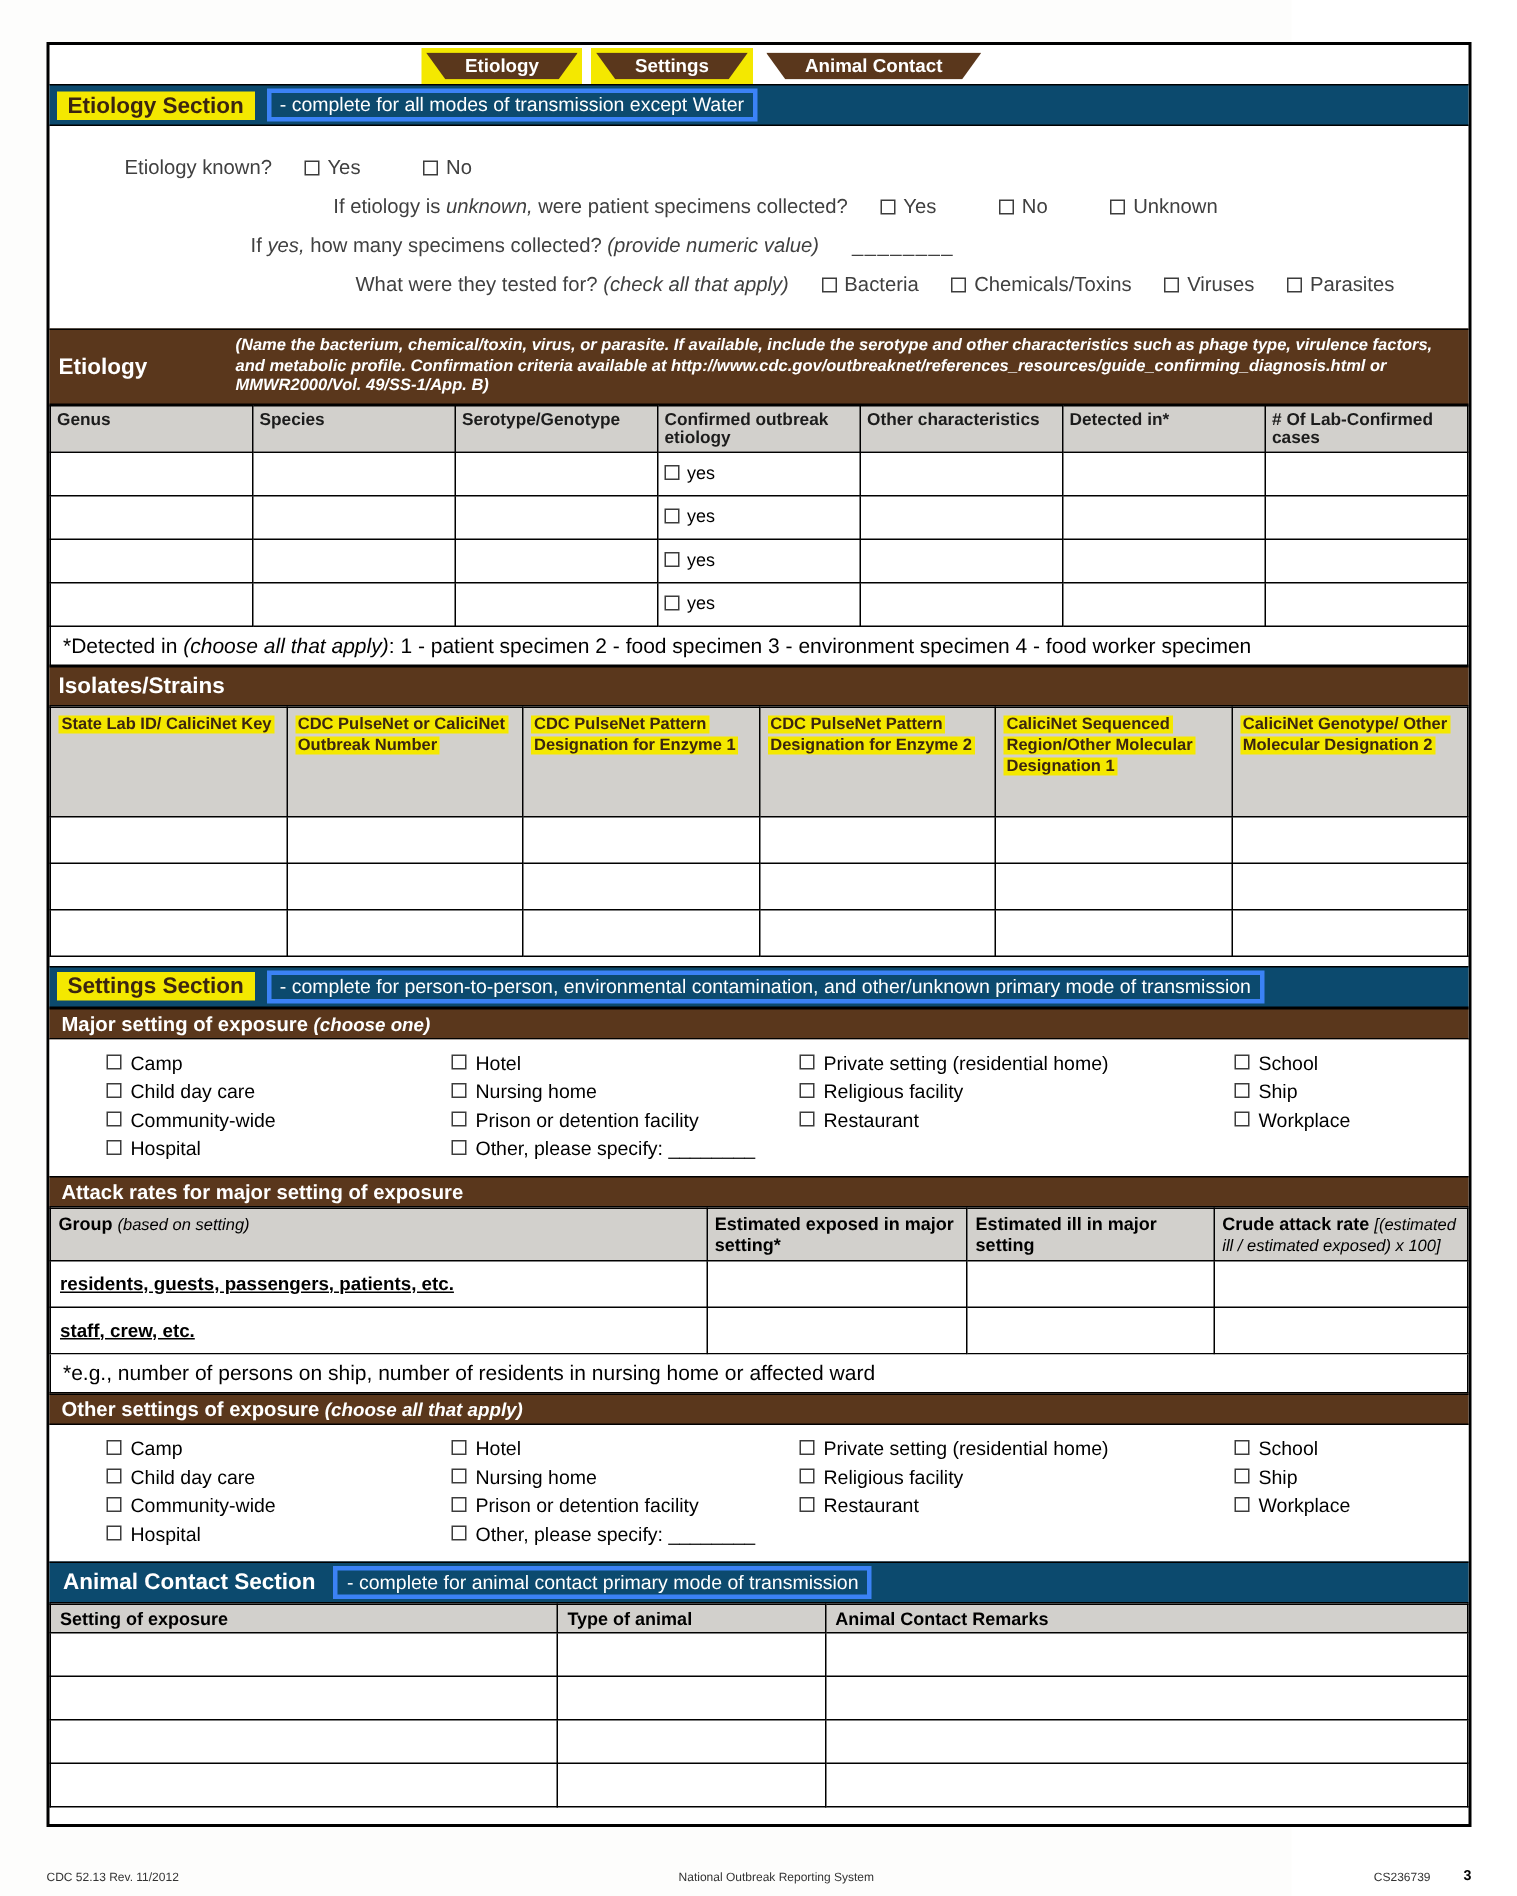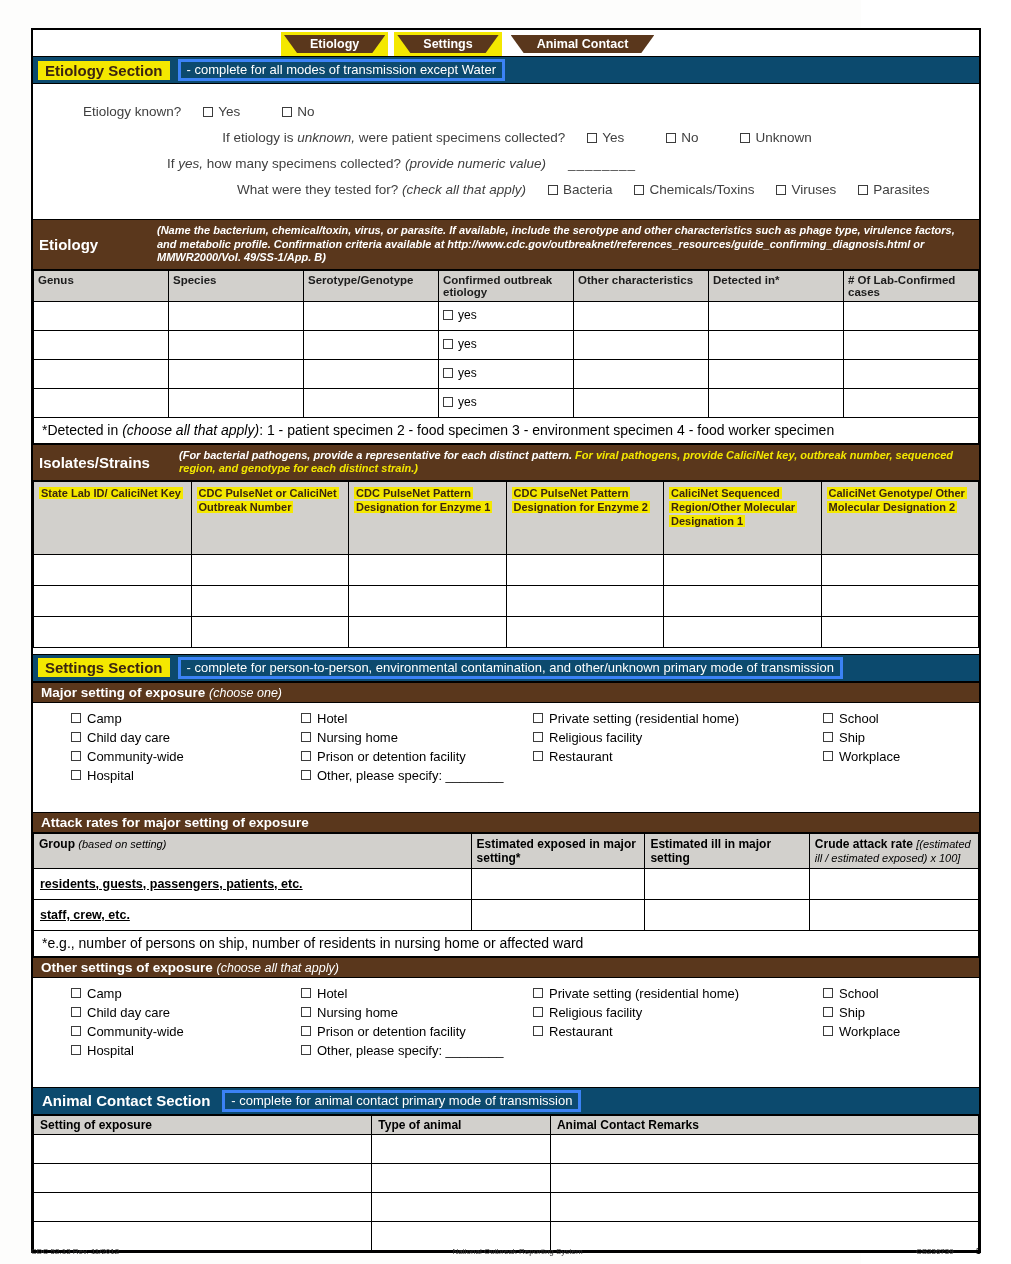--- a/index.html
+++ b/index.html
@@ -59,22 +59,22 @@
   .gray-head th { background: #d2d0cc; color: #1c1c1c; font-size: 11.5px; padding: 3px 4px; font-weight: bold; }
   .etio-body td { height: 29px; font-size: 12px; padding: 0 4px; background: #fff; }
   .footnote-row { border-left: 1px solid #000; border-right: 1px solid #000; border-bottom: 1px solid #000; font-size: 14px; padding: 4px 6px 5px 8px; background: #fff; }
 
   .iso-head th { background: #d2d0cc; padding: 4px 5px 26px 5px; font-size: 11px; line-height: 14px; }
   .hl-text { background: #f4e800; color: #3b2510; font-weight: bold; padding: 0 2px; box-decoration-break: clone; -webkit-box-decoration-break: clone; }
   .iso-body td { height: 31px; background: #fff; }
 
   
   .sub-bar { background: #5a371c; color: #fff; font-weight: bold; font-size: 13.5px; padding: 2px 8px; border-top: 1px solid #000; border-bottom: 1px solid #000; }
-  .sub-bar .it { font-weight: normal; font-size: 12.5px; }
-  .opt-grid { display: flex; padding: 8px 0 29px 38px; font-size: 13px; background: #fff; text-align: center; }
+  .sub-bar .it { font-weight: bold; font-size: 12.5px; }
+  .opt-grid { display: flex; padding: 8px 0 11px 38px; font-size: 13px; background: #fff; text-align: center; }
   .opt-col { display: flex; flex-direction: column; gap: 4px; }
   .opt-c1 { width: 230px; } .opt-c2 { width: 232px; } .opt-c3 { width: 290px; } .opt-c4 { flex: 1; }
   .opt { display: inline-flex; align-items: center; gap: 6px; }
 
   .attack-head th { background: #d2d0cc; font-size: 12px; padding: 3px 5px; }
   .attack-head .it { font-weight: normal; font-size: 11px; }
   .attack-body td { height: 31px; font-size: 12.5px; font-weight: bold; padding: 0 6px; background: #fff; text-decoration: underline; }
   col.c-group { width: 46.3%; } col.c-exposed { width: 18.4%; } col.c-ill { width: 17.4%; } col.c-rate { width: 17.9%; }
 
   .animal-head th { background: #d2d0cc; font-size: 12px; padding: 2px 6px; }
@@ -252,23 +252,20 @@
         </tr>
       </tbody>
     </table>
 
     <div class="footnote-row">
       <span>*Detected in </span><span class="it">(choose all that apply)</span><span>:  1 - patient specimen   2 - food specimen   3 - environment specimen   4 - food worker specimen</span>
     </div>
 
     <div class="note-band">
       <span class="band-label" style="flex-basis:130px;">Isolates/Strains</span>
-      <span class="band-note">
-        <span>(For bacterial pathogens, provide a representative for each distinct pattern. </span><span class="yellow-text">For viral pathogens, provide CaliciNet key, outbreak number, sequenced region, and genotype for each distinct strain.)</span>
-      </span>
     </div>
 
     <table>
       <thead>
         <tr class="iso-head">
           <th><span class="hl-text">State Lab ID/ CaliciNet Key</span></th>
           <th><span class="hl-text">CDC PulseNet or CaliciNet Outbreak Number</span></th>
           <th><span class="hl-text">CDC PulseNet Pattern Designation for Enzyme 1</span></th>
           <th><span class="hl-text">CDC PulseNet Pattern Designation for Enzyme 2</span></th>
           <th><span class="hl-text">CaliciNet Sequenced Region/Other Molecular Designation 1</span></th>

